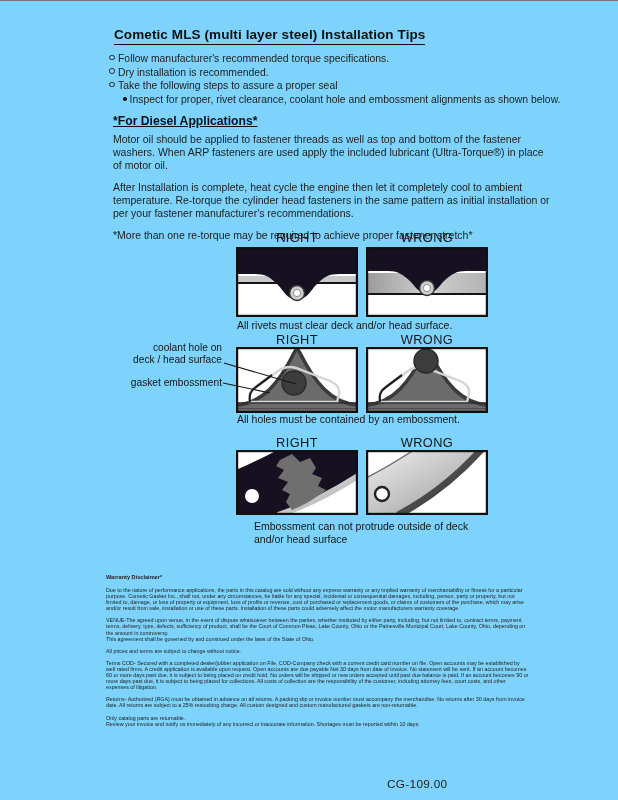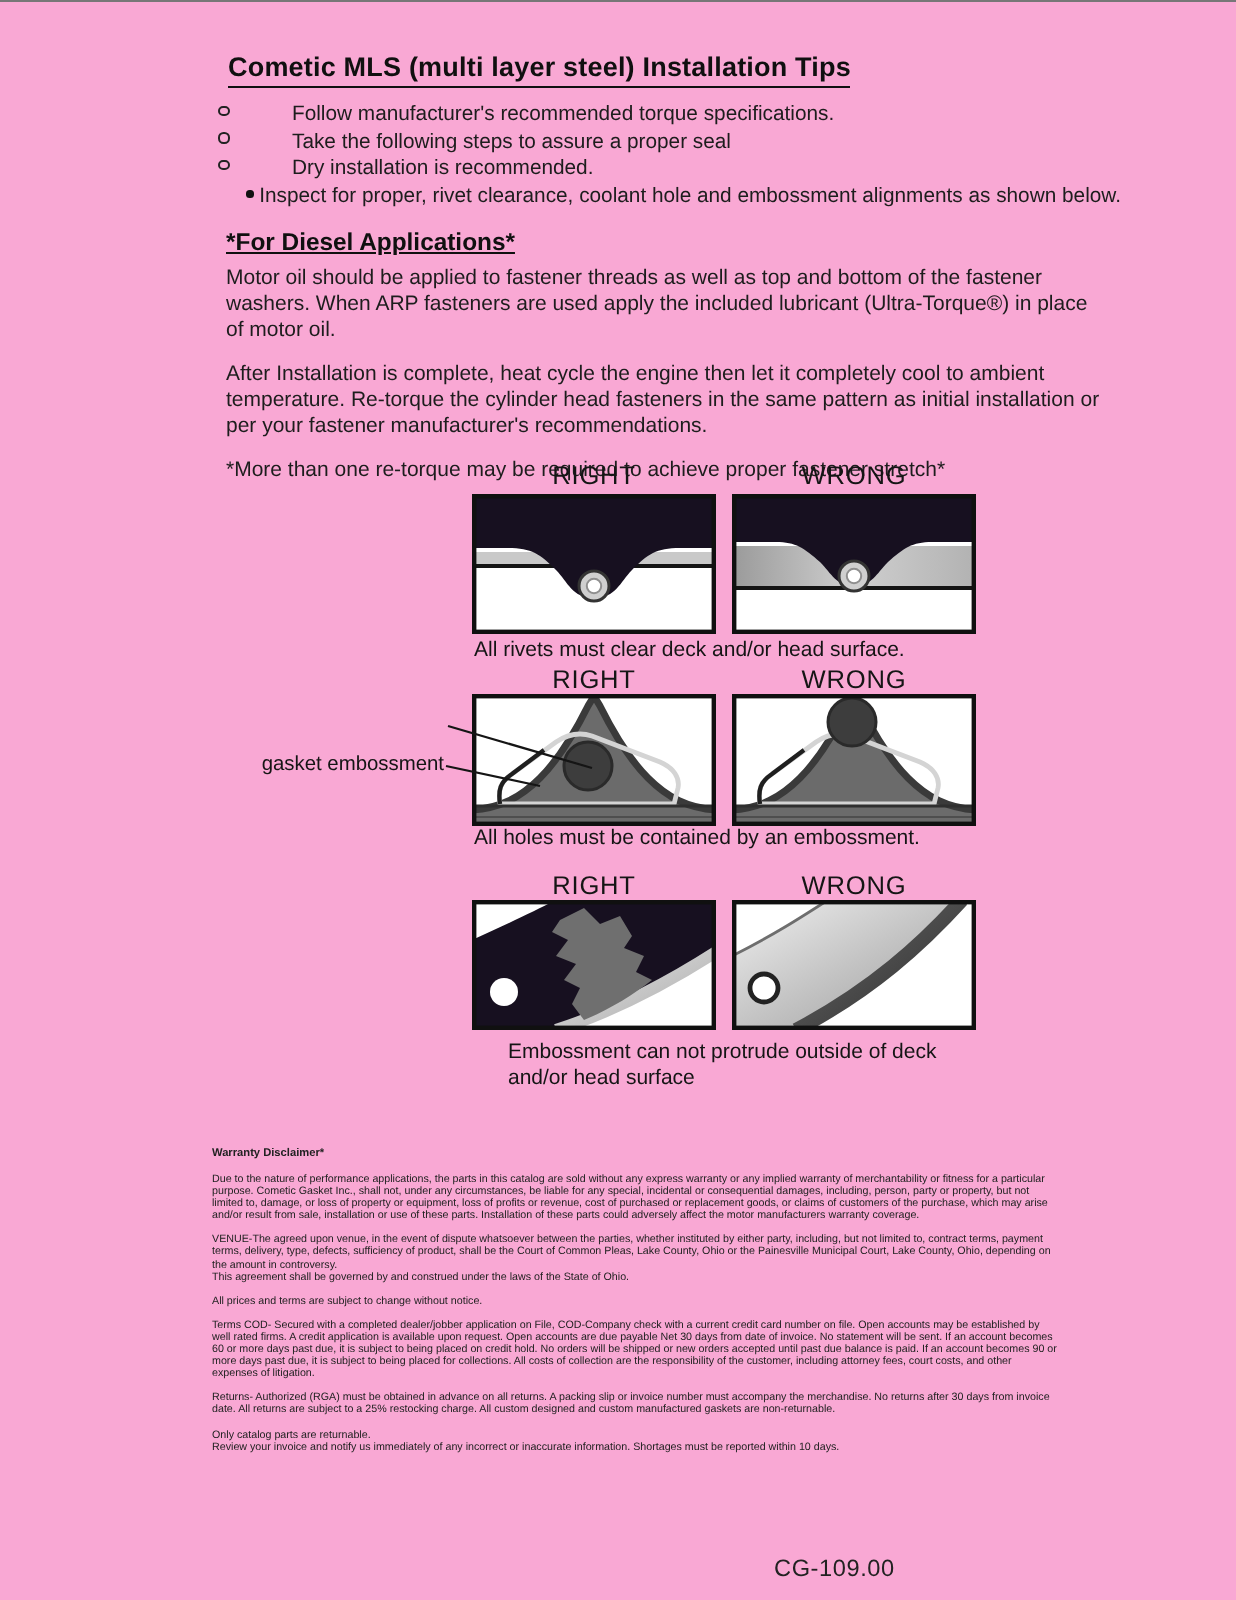--- a/index.html
+++ b/index.html
@@ -1,28 +1,28 @@
 <!DOCTYPE html>
 <html><head>
 <meta charset="utf-8">
 <style>
   html,body{margin:0;padding:0;background:#e8e8e8;}
   .page{
-    position:relative;width:618px;height:800px;background:#f9a8d4;
+    position:relative;width:618px;height:800px;background:#7dd3fc;
     font-family:"Liberation Sans", sans-serif;color:#1d1d1d;overflow:hidden;
     margin:0 auto;border-top:1px solid #777;
   }
   
   .tips{position:absolute;left:109px;top:24px;width:460px;}
   .page-title{
     margin:0 0 7px 5px;font-size:13.5px;font-weight:bold;color:#101010;
     display:inline-block;border-bottom:1.6px solid #101010;padding-bottom:2px;
     letter-spacing:.1px;
   }
-  .b-row{display:flex;align-items:baseline;white-space:nowrap;font-size:10.4px;line-height:13.6px;gap:28px;}
+  .b-row{display:flex;align-items:baseline;white-space:nowrap;font-size:10.4px;line-height:13.6px;}
   .o-mark{flex:0 0 auto;width:3.5px;height:3.5px;border:1px solid #222;border-radius:50%;
     margin-right:3.5px;position:relative;top:-2px;}
   .sb-row{display:flex;align-items:baseline;white-space:nowrap;font-size:10.4px;line-height:13.2px;margin-left:14px;}
   .f-mark{flex:0 0 auto;width:3.6px;height:3.6px;background:#111;border-radius:50%;
     margin-right:3px;position:relative;top:-2px;}
   
   .diesel{position:absolute;left:113px;top:113px;width:440px;}
   .diesel h2{margin:0 0 5px 0;font-size:12.2px;font-weight:bold;color:#101010;text-decoration:underline;}
   .diesel p{margin:0 0 9px 0;font-size:10.5px;line-height:13px;}
   
@@ -47,25 +47,25 @@
 <div class="page">
 
   <div class="tips">
     <h1 class="page-title">Cometic MLS (multi layer steel) Installation Tips</h1>
     <div class="b-row">
       <span class="o-mark"></span>
       <span>Follow manufacturer's recommended torque specifications.</span>
     </div>
     <div class="b-row">
       <span class="o-mark"></span>
-      <span>Take the following steps to assure a proper seal</span>
+      <span>Dry installation is recommended.</span>
     </div>
     <div class="b-row">
       <span class="o-mark"></span>
-      <span>Dry installation is recommended.</span>
+      <span>Take the following steps to assure a proper seal</span>
     </div>
     <div class="sb-row">
       <span class="f-mark"></span>
       <span>Inspect for proper, rivet clearance, coolant hole and embossment alignments as shown below.</span>
     </div>
   </div>
 
   <div class="diesel">
     <h2>*For Diesel Applications*</h2>
     <p>Motor oil should be applied to fastener threads as well as top and bottom of the fastener washers. When ARP fasteners are used apply the included lubricant (Ultra-Torque®) in place of motor oil.</p>
@@ -105,20 +105,22 @@
       <circle cx="61" cy="41" r="3.6" fill="#ffffff" stroke="#8f8f8f" stroke-width="1"></circle>
     </g>
     <rect x="1" y="1" width="120" height="68" fill="none" stroke="#101010" stroke-width="2.4"></rect>
   </svg>
 
   <div class="cap" style="left:237px;top:318px">All rivets must clear deck and/or head surface.</div>
 
   <div class="dlabel" style="left:236px;top:331px">RIGHT</div>
   <div class="dlabel" style="left:366px;top:331px">WRONG</div>
 
+  <div class="ann pre" style="top:341px">coolant hole on
+deck / head surface</div>
   <div class="ann" style="top:376px">gasket embossment</div>
 
   <svg class="panel" style="left:236px;top:346px" width="122" height="66" viewBox="0 0 122 66">
     <rect x="0" y="0" width="122" height="66" fill="#ffffff"></rect>
     <rect x="0" y="56" width="122" height="10" fill="#808080"></rect>
     <path d="M0,66 V58 C14,57 24,52 34,42 C44,32 52,18 58,6 C59,3 60,2 61,2 C62,2 63,3 64,6 C70,18 78,32 88,42 C98,52 108,57 122,58 V66 Z" fill="#6b6b6b"></path>
     <path d="M0,58 C14,57 24,52 34,42 C44,32 52,18 58,6 L61,1" fill="none" stroke="#3a3a3a" stroke-width="3.5"></path>
     <path d="M122,58 C108,57 98,52 88,42 C78,32 70,18 64,6 L61,1" fill="none" stroke="#3a3a3a" stroke-width="3.5"></path>
     <path d="M14,55 C13,48 14,44 20,40 L42,24 C48,20 54,19 60,21 L94,34 C101,37 104,42 103,47 L101,55 Z" fill="none" stroke="#d4d4d4" stroke-width="2.4"></path>
     <path d="M14,55 C13,48 14,44 20,40 L36,28" fill="none" stroke="#1f1f1f" stroke-width="2.2"></path>

